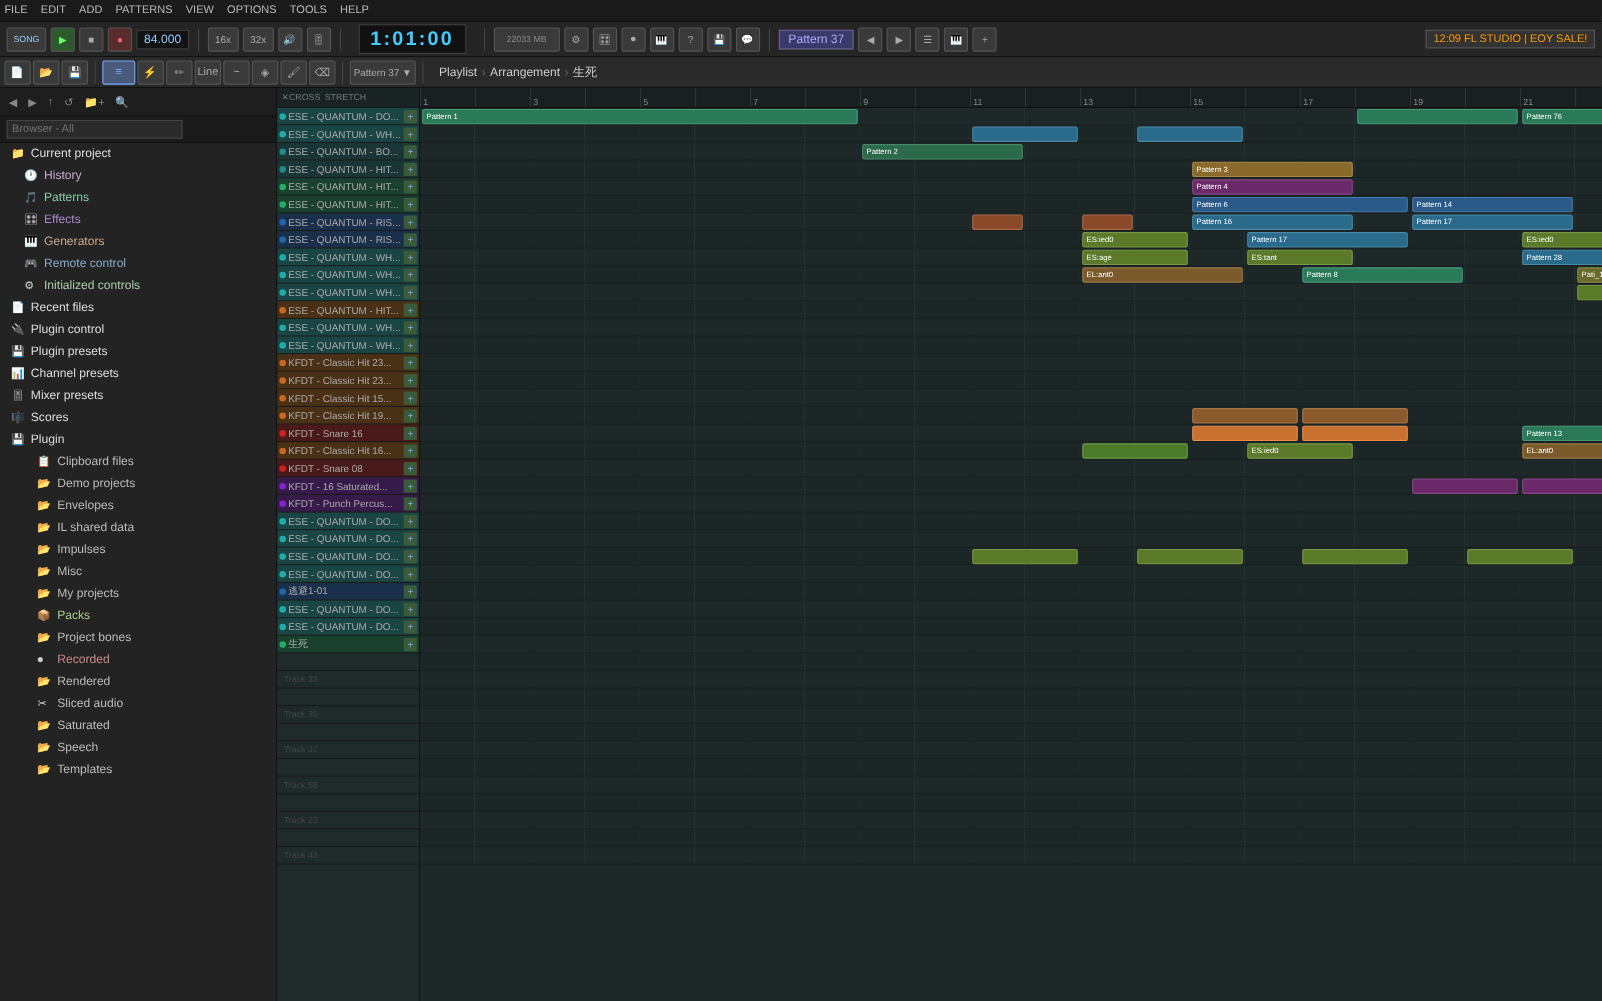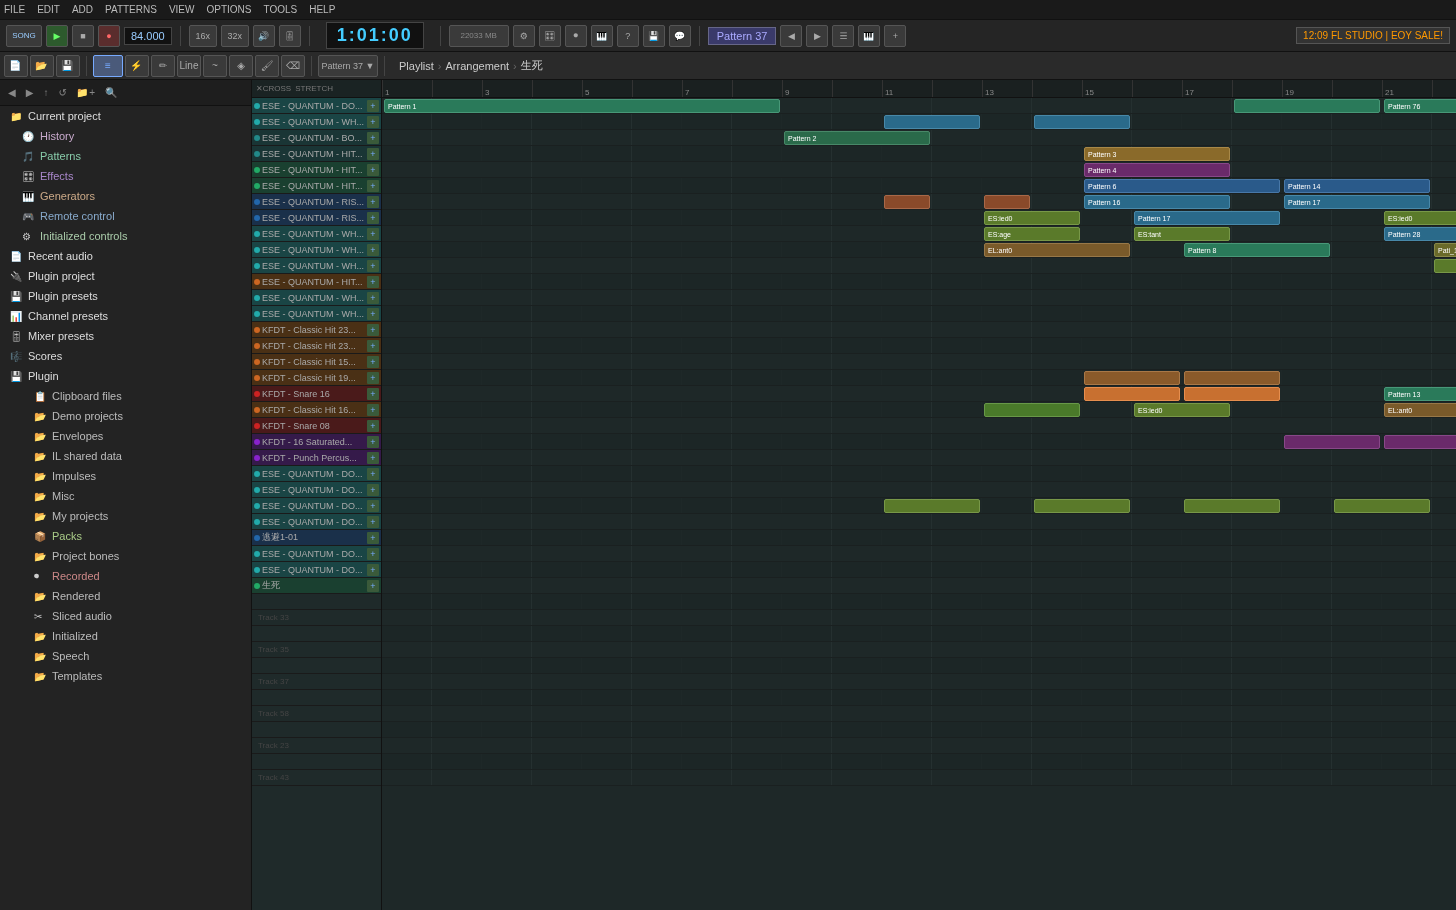--- a/index.html
+++ b/index.html
@@ -393,20 +393,23 @@
 
   <div class="left-panel">
     <div class="left-panel-toolbar">
       <span class="tb">◀</span>
       <span class="tb">▶</span>
       <span class="tb">↑</span>
       <span class="tb">↺</span>
       <span class="tb">📁+</span>
       <span class="tb">🔍</span>
     </div>
+    <div class="browser-search">
+      <input type="text" placeholder="Browser - All" style="">
+    </div>
 
     <div id="tree-container">
         <div class="tree-item folder">
           <span class="tree-icon">📁</span>
           <span class="tree-label">Current project</span>
         </div>
         <div class="tree-item sub">
           <span class="tree-icon">🕐</span>
           <span class="tree-label" style="color: rgb(200, 170, 204);">History</span>
         </div>
@@ -425,25 +428,25 @@
         <div class="tree-item sub">
           <span class="tree-icon">🎮</span>
           <span class="tree-label" style="color: rgb(136, 170, 204);">Remote control</span>
         </div>
         <div class="tree-item sub">
           <span class="tree-icon">⚙</span>
           <span class="tree-label" style="color: rgb(170, 204, 170);">Initialized controls</span>
         </div>
         <div class="tree-item folder">
           <span class="tree-icon">📄</span>
-          <span class="tree-label">Recent audio</span>
+          <span class="tree-label">Recent files</span>
         </div>
         <div class="tree-item folder">
           <span class="tree-icon">🔌</span>
-          <span class="tree-label">Plugin project</span>
+          <span class="tree-label">Plugin control</span>
         </div>
         <div class="tree-item folder">
           <span class="tree-icon">💾</span>
           <span class="tree-label">Plugin presets</span>
         </div>
         <div class="tree-item folder">
           <span class="tree-icon">📊</span>
           <span class="tree-label">Channel presets</span>
         </div>
         <div class="tree-item folder">
@@ -501,21 +504,21 @@
         <div class="tree-item sub2">
           <span class="tree-icon">📂</span>
           <span class="tree-label">Rendered</span>
         </div>
         <div class="tree-item sub2">
           <span class="tree-icon">✂</span>
           <span class="tree-label">Sliced audio</span>
         </div>
         <div class="tree-item sub2">
           <span class="tree-icon">📂</span>
-          <span class="tree-label">Initialized</span>
+          <span class="tree-label">Saturated</span>
         </div>
         <div class="tree-item sub2">
           <span class="tree-icon">📂</span>
           <span class="tree-label">Speech</span>
         </div>
         <div class="tree-item sub2">
           <span class="tree-icon">📂</span>
           <span class="tree-label">Templates</span>
         </div>
       </div>

